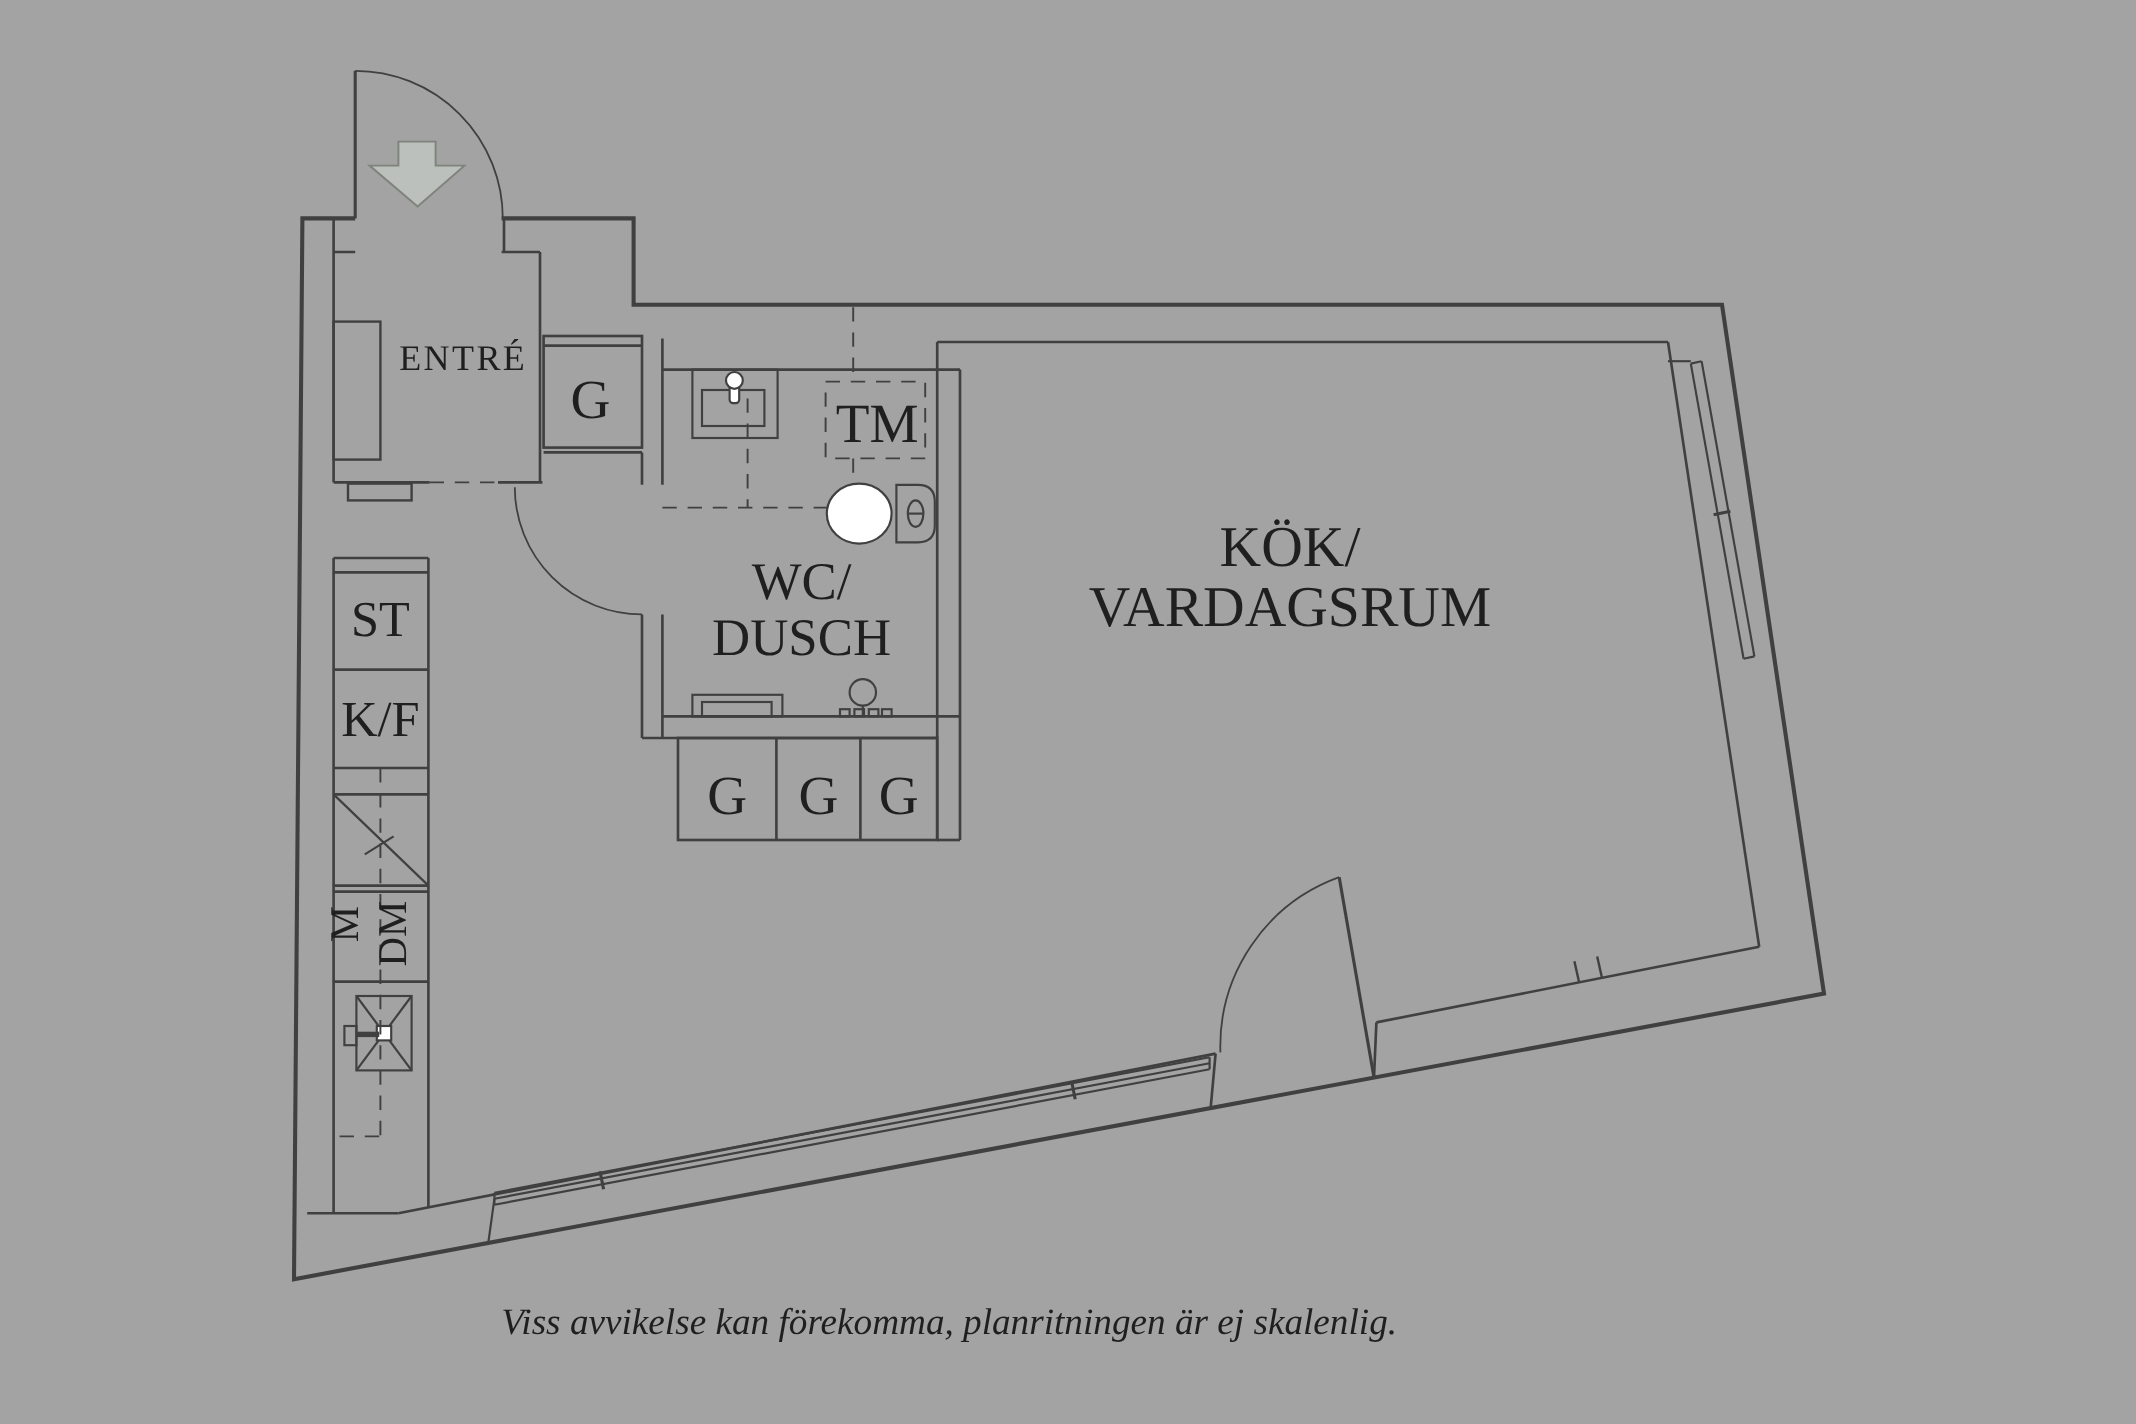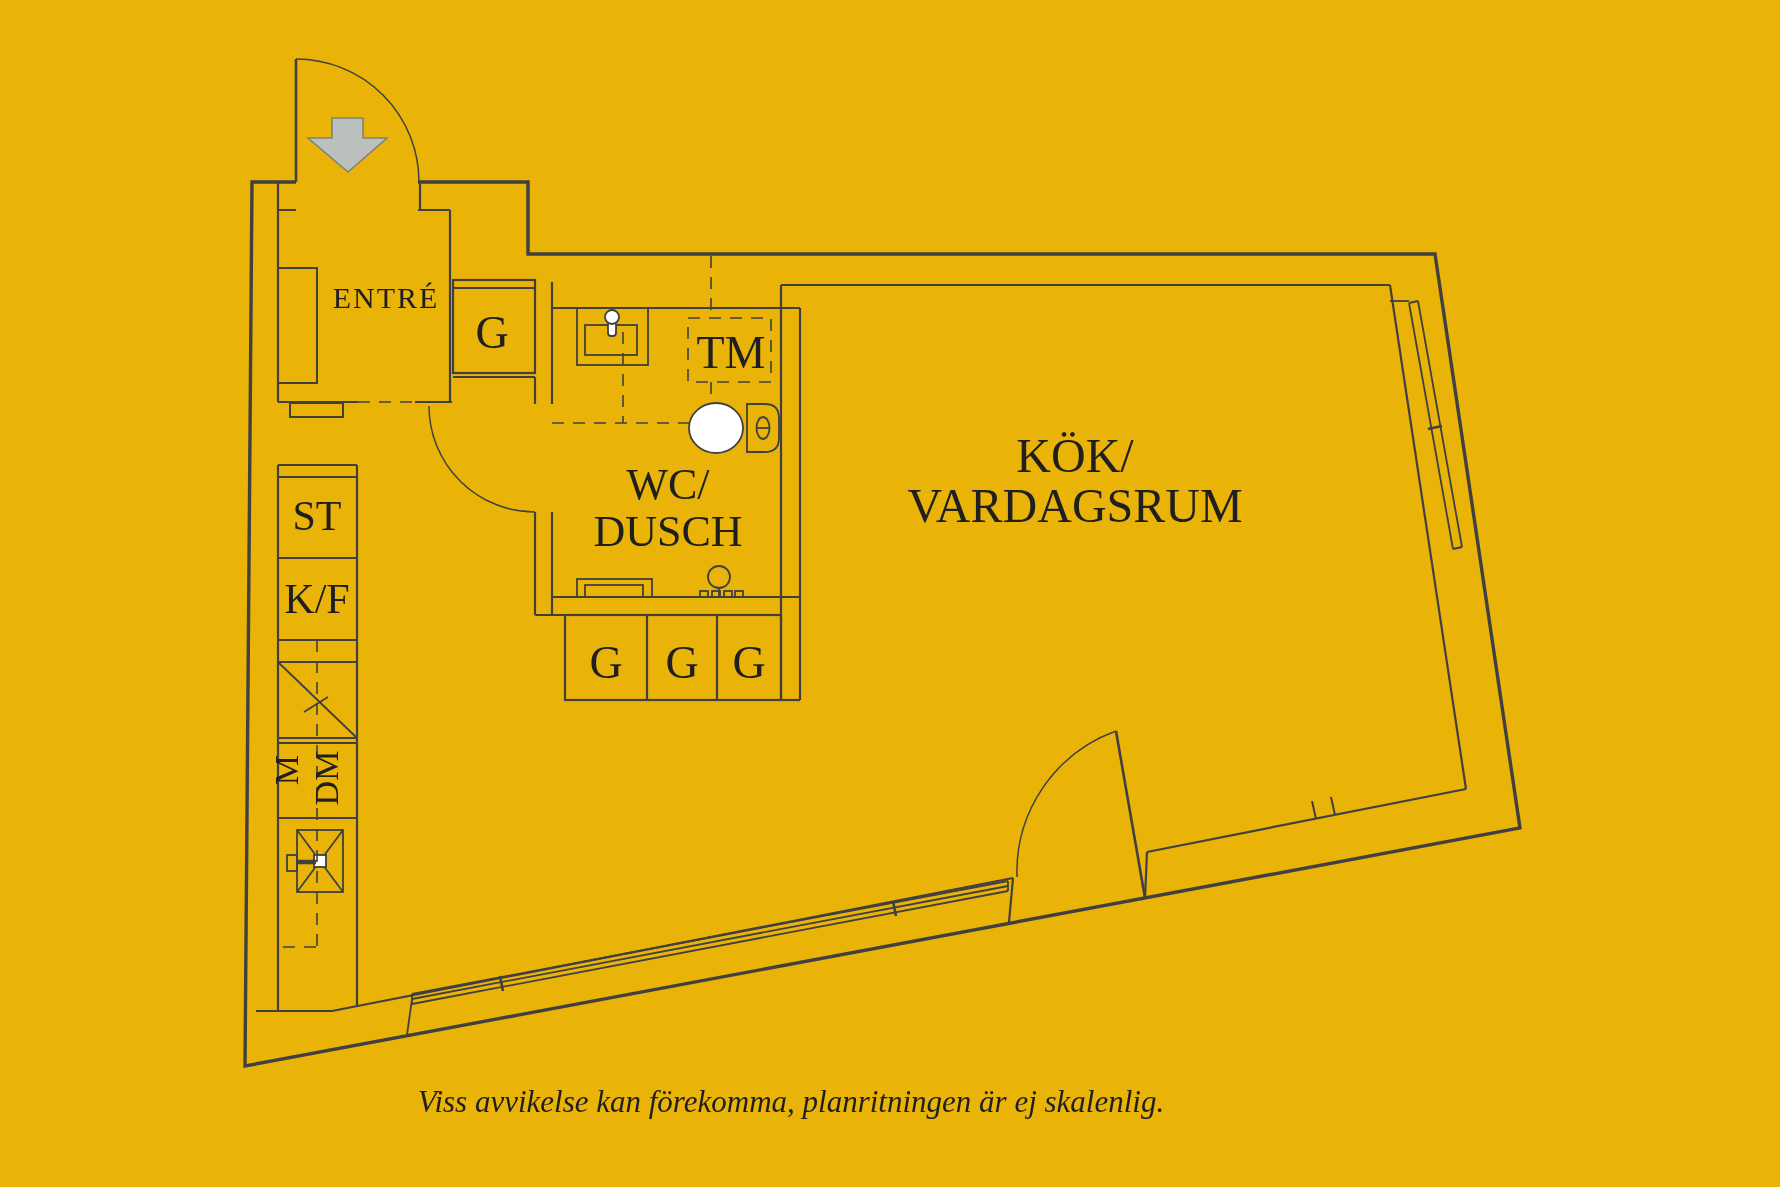--- a/index.html
+++ b/index.html
@@ -1,16 +1,16 @@
 <!DOCTYPE html>
 <html><head>
 <meta charset="utf-8">
 <style>
   html,body{margin:0;padding:0;background:#ffffff;}
-  .stage{width:1780px;height:1187px;background:#eab308;position:relative;overflow:hidden;}
+  .stage{width:1780px;height:1187px;background:#a3a3a3;position:relative;overflow:hidden;}
   svg{display:block;}
   text{font-family:"Liberation Serif","DejaVu Serif",serif;fill:#1f1f1f;}
   .room-label{letter-spacing:2px;}
   .caption{font-style:italic;}
 </style>
 </head>
 <body>
 
 <div class="stage">
 <svg width="1780" height="1187" viewBox="0 0 1780 1187">

